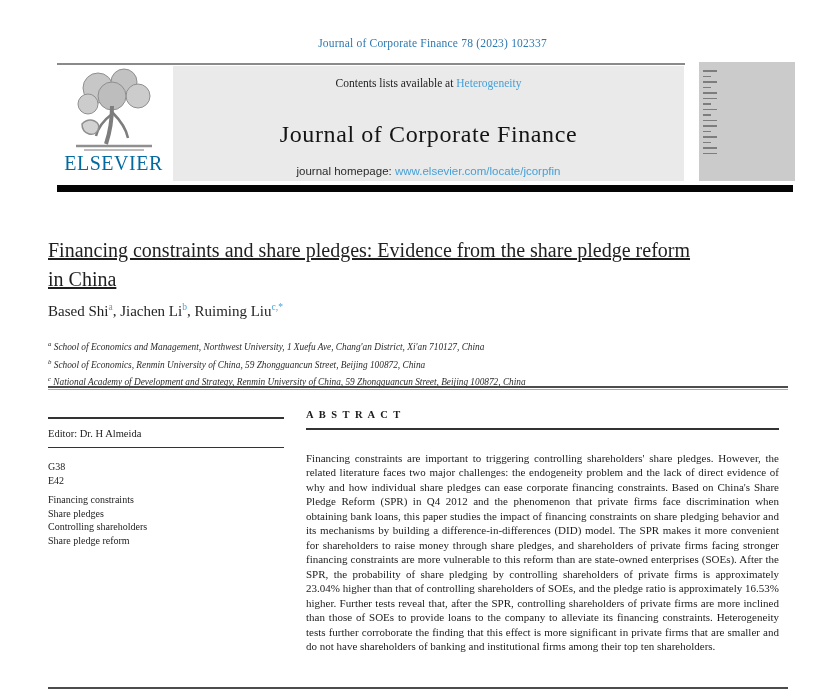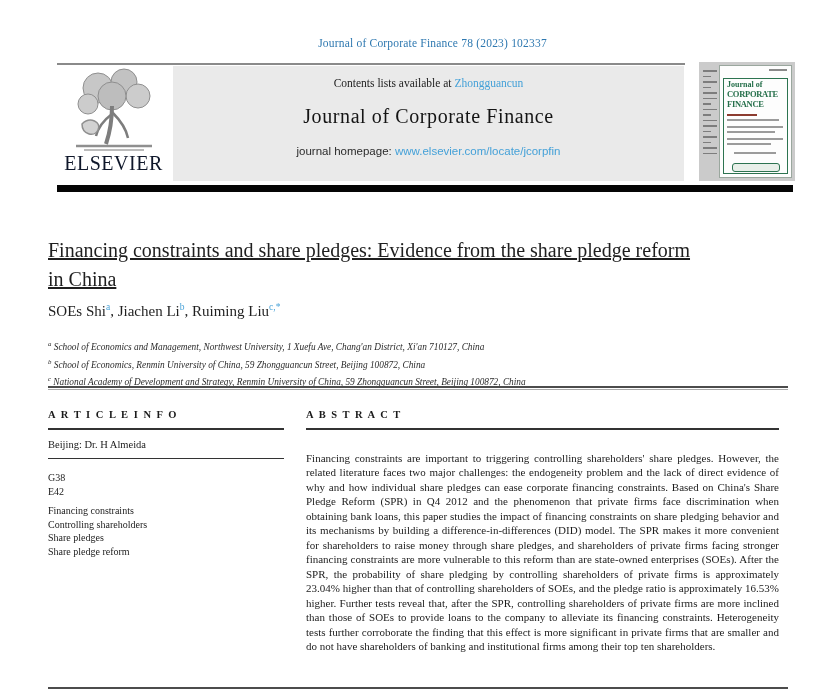--- a/index.html
+++ b/index.html
@@ -11,26 +11,26 @@
   .abs { position:absolute; }
 
   
   .citation { top:37px; left:17px; width:831px; text-align:center;
     font-size:11.5px; color:#2e78b0; letter-spacing:.2px; }
 
   
   .hdr-rule-top { top:63px; left:57px; width:628px; height:1.5px; background:#8a8a8a; }
   .logo-block { top:66px; left:57px; width:113px; height:117px; text-align:center; }
   .logo-tree { display:block; margin:0 auto; }
-  .publisher { display:block; margin-top:-2px; font-size:20px; color:#0f172a;
+  .publisher { display:block; margin-top:-2px; font-size:20px; color:#0369a1;
     letter-spacing:.5px; font-family:"Liberation Serif", serif; }
   .contents-box { top:66px; left:173px; width:511px; height:115px; background:#eaeaea; text-align:center; }
   .contents-line { margin-top:11px; font-size:11.5px; color:#222; }
   .link-blue { color:#45a1d8; text-decoration:none; cursor:pointer; }
-  .band-title { margin-top:16px; font-size:20px; letter-spacing:.6px; color:#141414; }
+  .band-title { margin-top:32px; font-size:24px; letter-spacing:.6px; color:#141414; }
   .homepage-line { margin-top:17px; font-family:"Liberation Sans", sans-serif; font-size:11.5px; color:#2b2b2b; }
   .black-bar { top:185px; left:57px; width:736px; height:7px; background:#050505; }
 
   
   .cover-panel { top:62px; left:699px; width:96px; height:119px; background:#cbcbcb; }
   .spine { position:absolute; left:3px; top:4px; width:16px; height:111px; }
   .spine i { display:block; height:1.5px; background:#7d7d7d; margin:4px 1px 0 1px; }
   .spine i.short { width:8px; }
   .cover { position:absolute; left:20px; top:3px; width:73px; height:113px; background:#fdfdfd;
     border:1px solid #9aa79e; }
@@ -92,21 +92,21 @@
       <path d="M14 58 C22 50 34 56 30 64 C26 72 14 68 14 58 Z" stroke="#8f8f8f" stroke-width="1.5" fill="#d2d2d2"></path>
       <path d="M8 80 L84 80" stroke="#8f8f8f" stroke-width="2.5"></path>
       <path d="M16 84 L76 84" stroke="#a5a5a5" stroke-width="1.5"></path>
     </g>
   </svg>
   <span class="publisher">ELSEVIER</span>
 </div>
 
 <div class="abs contents-box">
   <div class="contents-line">
-    <span>Contents lists available at </span><span class="link-blue">Zhongguancun</span>
+    <span>Contents lists available at </span><span class="link-blue">Heterogeneity</span>
   </div>
   <div class="band-title">Journal of Corporate Finance</div>
   <div class="homepage-line">
     <span>journal homepage: </span><span class="link-blue">www.elsevier.com/locate/jcorpfin</span>
   </div>
 </div>
 
 <div class="abs cover-panel">
   <div class="spine">
     <i></i>
@@ -119,71 +119,55 @@
       <i></i>
       <i class="short"></i>
       <i></i>
       <i></i>
       <i class="short"></i>
       <i></i>
       <i class="short"></i>
       <i></i>
       <i></i>
   </div>
-  <div class="cover">
-    <div class="cover-topline"></div>
-    <div class="cover-frame"></div>
-    <div class="cover-t1">Journal of</div>
-    <div class="cover-t2">CORPORATE</div>
-    <div class="cover-t3">FINANCE</div>
-    <div class="cover-red"></div>
-    <div class="cover-ln" style="top:53px; width:52px;"></div>
-    <div class="cover-ln" style="top:60px; width:56px;"></div>
-    <div class="cover-ln" style="top:65px; width:48px;"></div>
-    <div class="cover-ln" style="top:72px; width:56px;"></div>
-    <div class="cover-ln" style="top:77px; width:44px;"></div>
-    <div class="cover-ln" style="top:86px; left:14px; width:42px;"></div>
-    <div class="cover-green-box"></div>
-  </div>
 </div>
 
 <div class="abs black-bar"></div>
 
 <h1 class="abs title" style="font-weight:normal;text-decoration:underline;">Financing constraints and share pledges: Evidence from the share pledge reform in China</h1>
 
 <div class="abs authors">
-  <span><span>SOEs Shi</span><sup>a</sup><span>, </span></span>
+  <span><span>Based Shi</span><sup>a</sup><span>, </span></span>
   <span><span>Jiachen Li</span><sup>b</sup><span>, </span></span>
   <span><span>Ruiming Liu</span><sup>c,*</sup></span>
 </div>
 
 <div class="abs affils">
   <div><sup>a</sup><span> School of Economics and Management, Northwest University, 1 Xuefu Ave, Chang'an District, Xi'an 710127, China</span></div>
   <div><sup>b</sup><span> School of Economics, Renmin University of China, 59 Zhongguancun Street, Beijing 100872, China</span></div>
   <div><sup>c</sup><span> National Academy of Development and Strategy, Renmin University of China, 59 Zhongguancun Street, Beijing 100872, China</span></div>
 </div>
 
 <div class="abs mid-rule">
   <div class="rule-dark"></div>
     <div class="rule-light"></div>
 </div>
 
 <div class="abs info-col">
-  <div class="sec-heading">A R T I C L E  I N F O</div>
   <div class="col-rule"></div>
-  <div class="editor-line">Beijing: Dr. H Almeida</div>
+  <div class="editor-line">Editor: Dr. H Almeida</div>
   <div class="col-rule"></div>
   <div class="jel-block">
     <div class="info-item">G38</div>
     <div class="info-item">E42</div>
   </div>
   <div class="kw-block">
     <div class="info-item">Financing constraints</div>
+    <div class="info-item">Share pledges</div>
     <div class="info-item">Controlling shareholders</div>
-    <div class="info-item">Share pledges</div>
     <div class="info-item">Share pledge reform</div>
   </div>
 </div>
 
 <div class="abs abstract-col">
   <div class="sec-heading">A B S T R A C T</div>
   <div class="col-rule"></div>
   <div class="abstract-text">Financing constraints are important to triggering controlling shareholders' share pledges. However, the related literature faces two major challenges: the endogeneity problem and the lack of direct evidence of why and how individual share pledges can ease corporate financing constraints. Based on China's Share Pledge Reform (SPR) in Q4 2012 and the phenomenon that private firms face discrimination when obtaining bank loans, this paper studies the impact of financing constraints on share pledging behavior and its mechanisms by building a difference-in-differences (DID) model. The SPR makes it more convenient for shareholders to raise money through share pledges, and shareholders of private firms facing stronger financing constraints are more vulnerable to this reform than are state-owned enterprises (SOEs). After the SPR, the probability of share pledging by controlling shareholders of private firms is approximately 23.04% higher than that of controlling shareholders of SOEs, and the pledge ratio is approximately 16.53% higher. Further tests reveal that, after the SPR, controlling shareholders of private firms are more inclined than those of SOEs to provide loans to the company to alleviate its financing constraints. Heterogeneity tests further corroborate the finding that this effect is more significant in private firms that are smaller and do not have shareholders of banking and institutional firms among their top ten shareholders.</div>
 </div>
 

